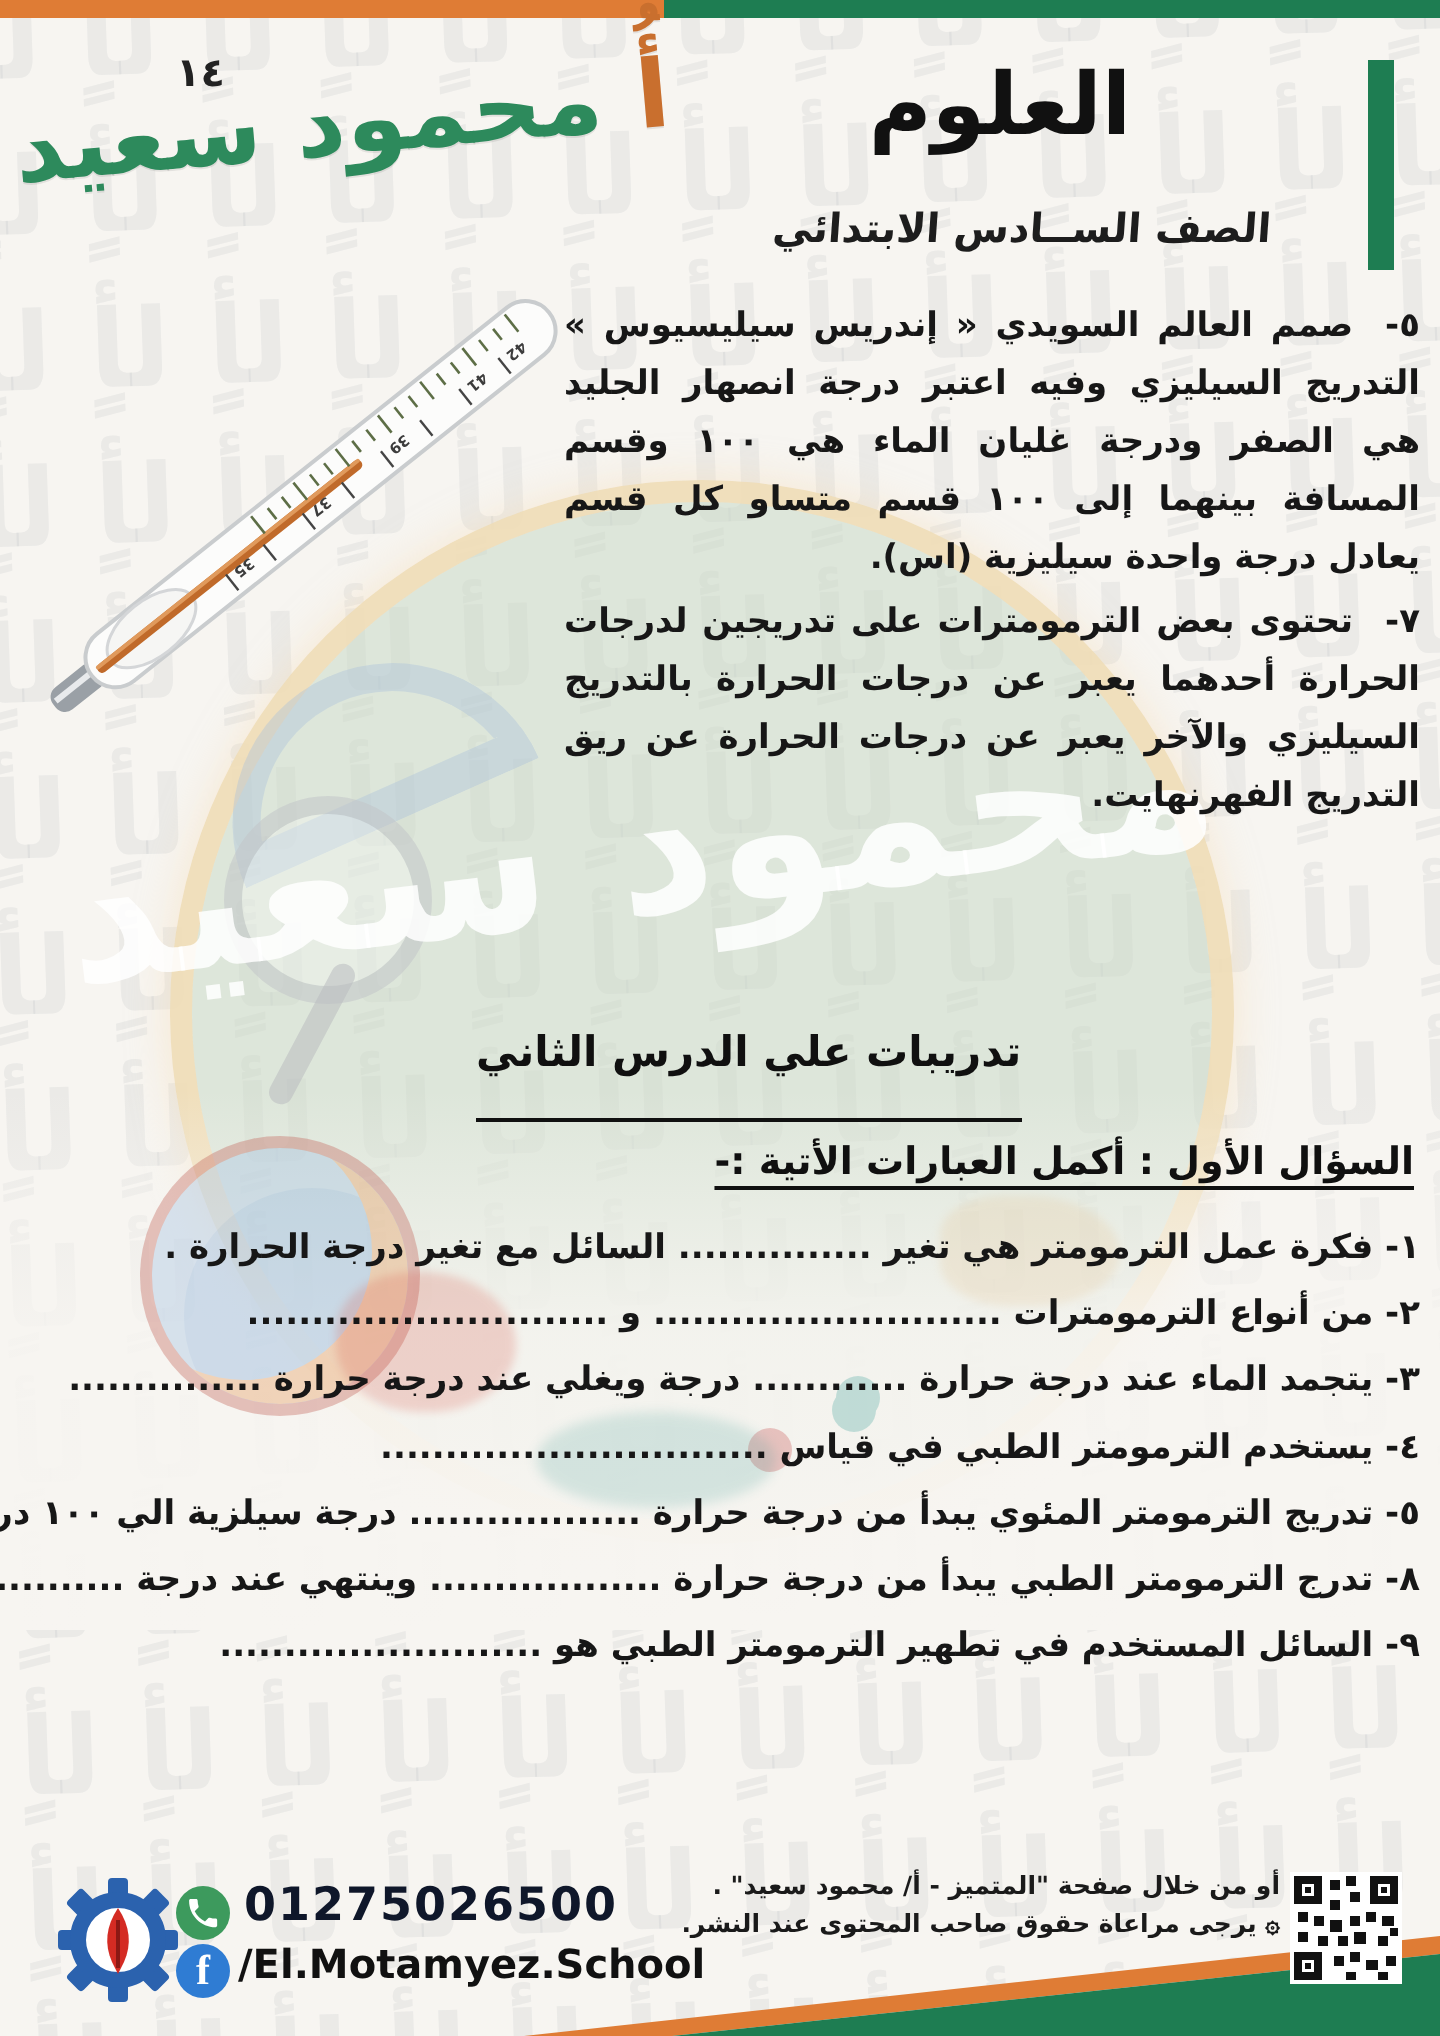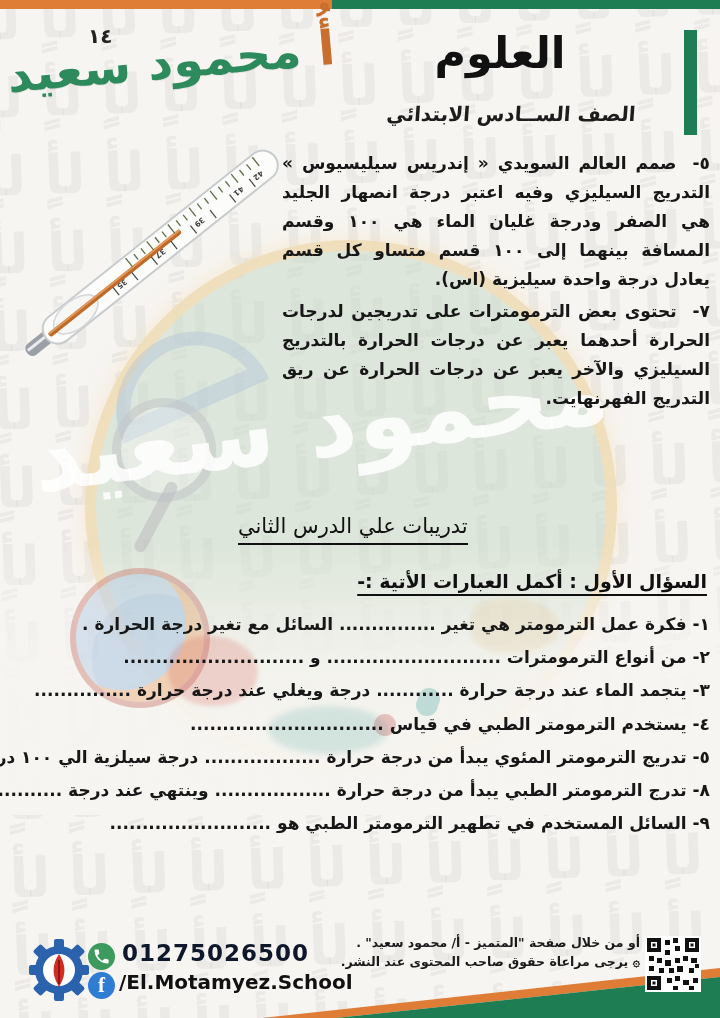--- a/index.html
+++ b/index.html
@@ -89,22 +89,22 @@
   
   .items{
     position:absolute;right:10px;top:149px;width:428px;z-index:5;direction:rtl;
     font-size:17px;font-weight:bold;line-height:29px;color:#171717;
     text-align:justify;text-align-last:right;
   }
   .item{margin-bottom:3px;}
   .item-num{margin-left:16px;}
   .section-title{
     position:absolute;left:238px;top:514px;z-index:5;direction:rtl;
-    font-size:21px;font-weight:normal;color:#101010;
-    border-bottom:2.5px solid #101010;padding-bottom:5px;white-space:nowrap;
+    font-size:21px;font-weight:bold;color:#101010;
+    border-bottom:2.5px solid #101010;padding-bottom:21px;white-space:nowrap;
   }
   .q-header{
     position:absolute;right:13px;top:570px;z-index:5;direction:rtl;
     font-size:19px;font-weight:bold;color:#101010;white-space:nowrap;
     text-decoration:underline;text-underline-offset:6px;text-decoration-thickness:2px;
   }
   .questions{
     position:absolute;right:10px;top:608px;width:702px;z-index:5;direction:rtl;
     font-size:17px;font-weight:bold;line-height:33.2px;color:#171717;text-align:right;
   }

